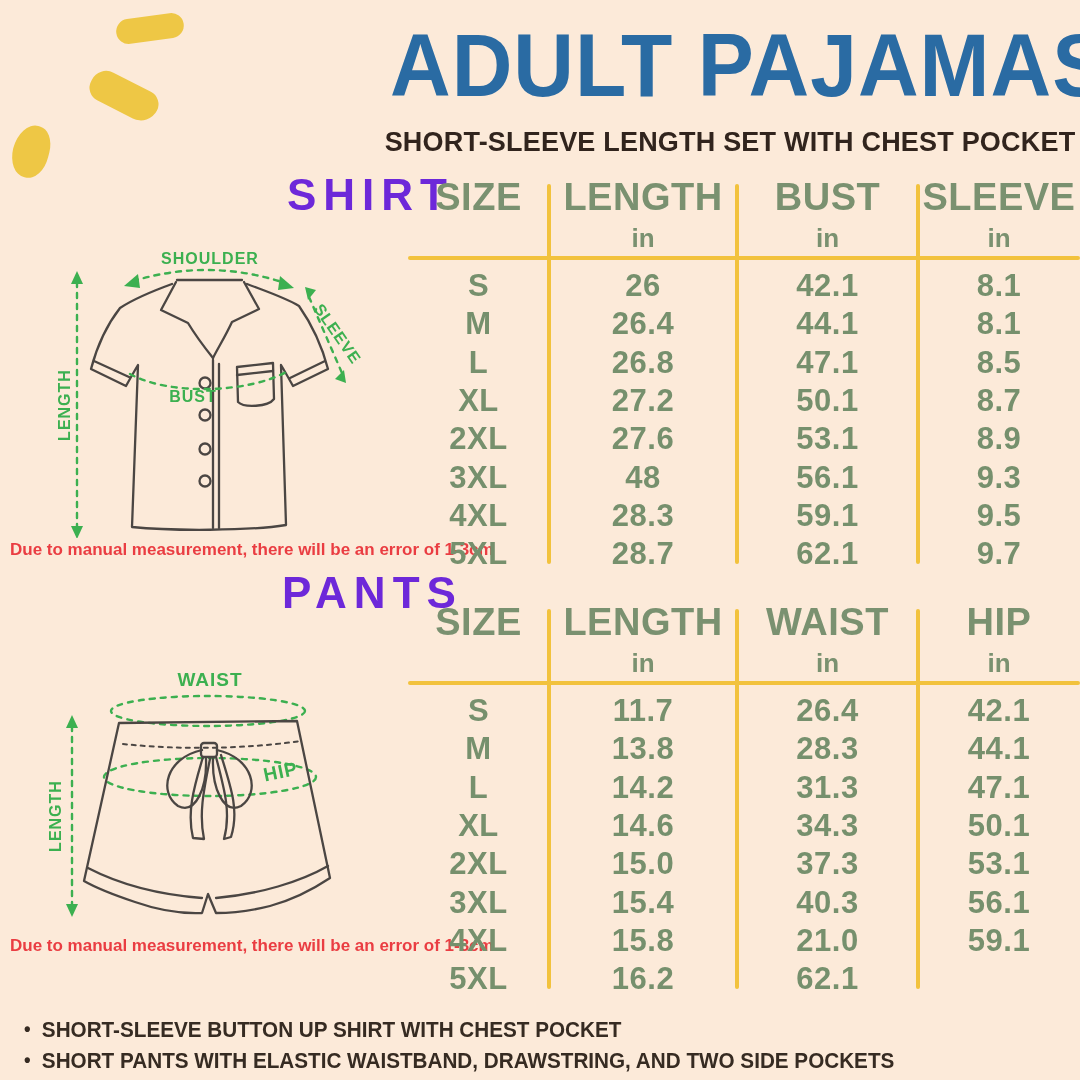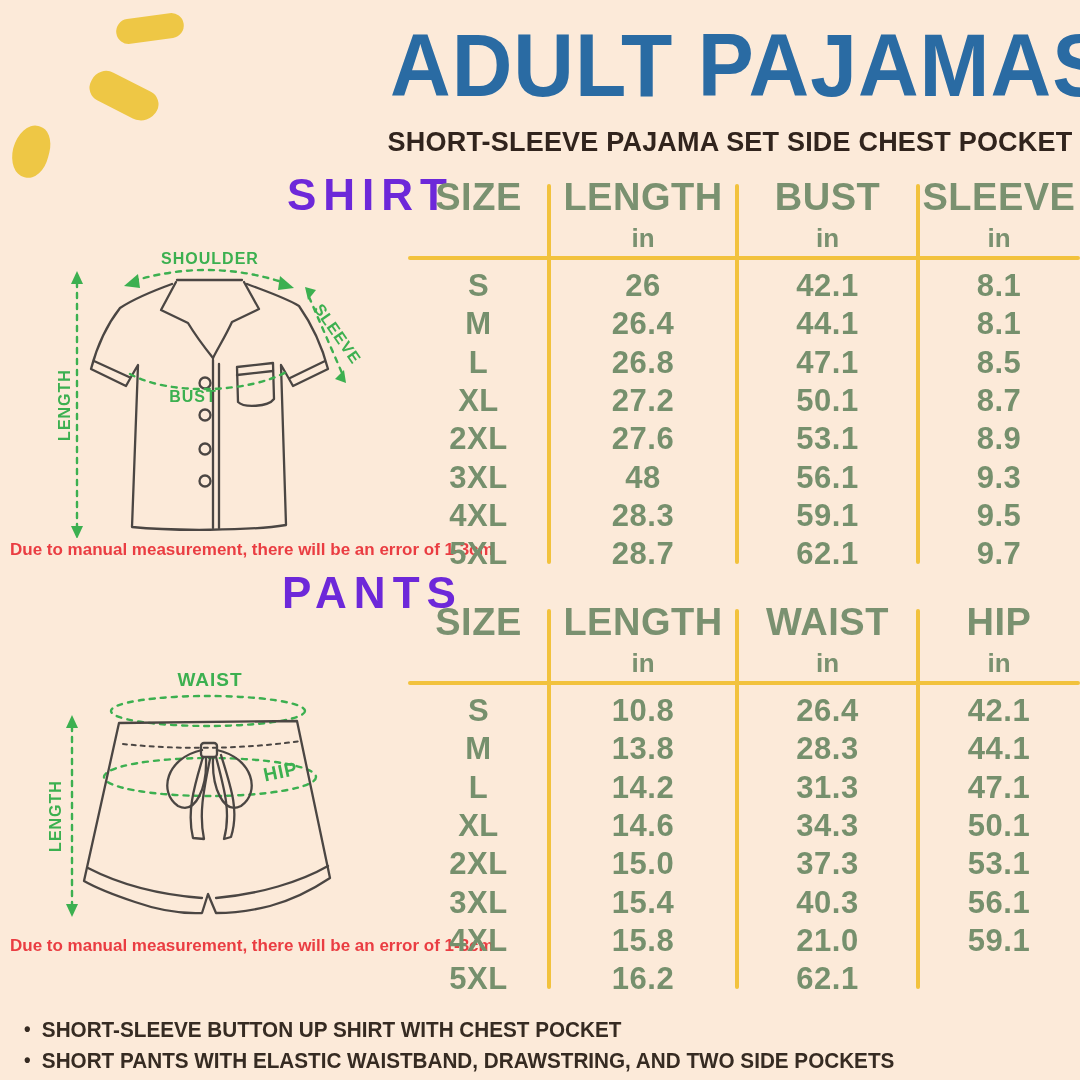--- a/index.html
+++ b/index.html
@@ -61,21 +61,21 @@
 </head>
 <body>
 
 <div id="canvas">
 
   <div class="blob blob1"></div>
   <div class="blob blob2"></div>
   <div class="blob blob3"></div>
 
   <div class="title">ADULT PAJAMAS</div>
-  <div class="subtitle">SHORT-SLEEVE PAJAMA SET SIDE CHEST POCKET</div>
+  <div class="subtitle">SHORT-SLEEVE LENGTH SET WITH CHEST POCKET</div>
 
   <div class="section-label" id="shirt-label">SHIRT</div>
 
   <svg id="shirt-svg" class="diagram" viewBox="0 0 380 298">
 
     <g class="outline">
       <path d="M157 40 L222 40"></path>
       <path d="M152 44 C130 52 112 60 100 68 C86 86 76 110 71 129 L106 146 C111 137 115 130 118 125 L112 287 C150 291 230 291 266 285 L261 125 C264 130 268 137 273 146 L308 129 C303 110 293 86 279 66 C266 58 248 52 227 44"></path>
       <path d="M74 121 L109 137"></path>
       <path d="M270 138 L305 121"></path>
@@ -210,21 +210,21 @@
           <span class="col-label">HIP</span>
           <span class="unit">in</span>
         </div>
     </div>
     <div class="hline"></div>
     <div class="vline v1"></div>
     <div class="vline v2"></div>
     <div class="vline v3"></div>
     <div class="tbody">
       <div class="td">S</div>
-      <div class="td">10.8</div>
+      <div class="td">11.7</div>
       <div class="td">26.4</div>
       <div class="td">42.1</div>
       <div class="td">M</div>
       <div class="td">13.8</div>
       <div class="td">28.3</div>
       <div class="td">44.1</div>
       <div class="td">L</div>
       <div class="td">14.2</div>
       <div class="td">31.3</div>
       <div class="td">47.1</div>

